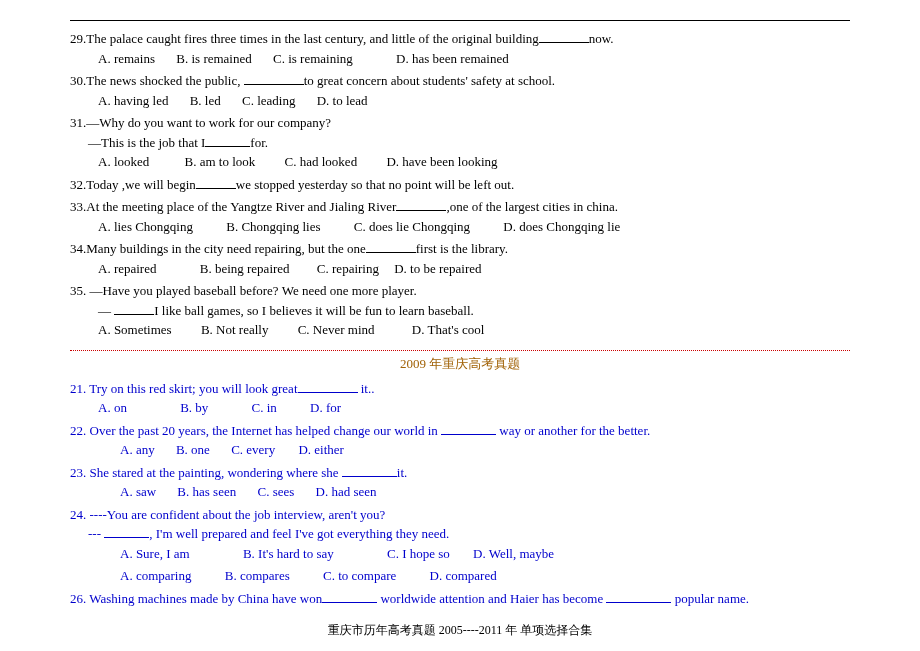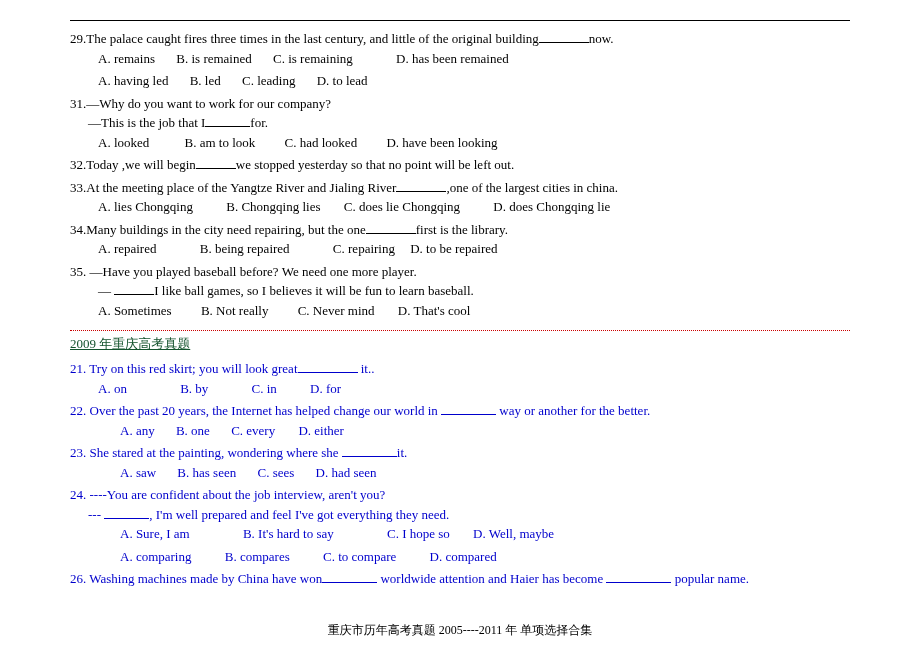--- a/index.html
+++ b/index.html
@@ -34,27 +34,26 @@
     }
     .sub-line {
       padding-left: 18px;
     }
     .dotted-sep {
       border-top: 1px dotted #c00;
       margin-top: 10px;
       margin-bottom: 4px;
     }
     .section-title {
-      text-align: left;
-      color: #14532d;
+      text-align: center;
+      color: #a16207;
       font-weight: normal;
       font-size: 13px;
       margin-bottom: 6px;
       font-family: SimSun, "Times New Roman", serif;
-      text-decoration: underline;
     }
     .blue-section .question,
     .blue-section .options,
     .blue-section .sub-line {
       color: #0000cc;
     }
     .blank {
       display: inline-block;
       border-bottom: 1px solid currentColor;
       min-width: 40px;
@@ -81,20 +80,21 @@
     <span class="question-text"><span>29.</span><span>The palace caught fires three times in the last century, and little of the original building</span><span class="blank" style="min-width:50px"></span><span>now.</span></span>
     <span class="options">
       <span class="opt">A. remains</span>
       <span class="opt">B. is remained</span>
       <span class="opt" style="margin-right:40px">C. is remaining</span>
       <span class="opt">D. has been remained</span>
     </span>
   </div>
 
   <div class="question">
+    <span class="question-text"><span>30.</span><span>The news shocked the public, </span><span class="blank" style="min-width:60px"></span><span>to great concern    about students' safety at school.</span></span>
     <span class="options">
       <span class="opt">A. having led</span>
       <span class="opt">B. led</span>
       <span class="opt">C. leading</span>
       <span class="opt">D. to lead</span>
     </span>
   </div>
 
   <div class="question">
     <span class="question-text"><span>31.</span><span>—Why do you want to work for our company?</span></span>
@@ -108,43 +108,43 @@
   </div>
 
   <div class="question">
     <span class="question-text"><span>32.</span><span>Today ,we will begin</span><span class="blank" style="min-width:40px"></span><span>we stopped yesterday    so that no point will be left out.</span></span>
   </div>
 
   <div class="question">
     <span class="question-text"><span>33.</span><span>At the meeting place    of the Yangtze River and Jialing River</span><span class="blank" style="min-width:50px"></span><span>,one of the largest cities in china.</span></span>
     <span class="options">
       <span class="opt" style="margin-right:30px">A. lies Chongqing</span>
-      <span class="opt" style="margin-right:20px">B. Chongqing lies</span>
+      <span class="opt" style="margin-right:30px">B. Chongqing lies</span>
       <span class="opt" style="margin-right:30px">C. does lie Chongqing</span>
       <span class="opt">D. does Chongqing lie</span>
     </span>
   </div>
 
   <div class="question">
     <span class="question-text"><span>34.</span><span>Many buildings in the city need repairing, but the one</span><span class="blank" style="min-width:50px"></span><span>first is the library.</span></span>
     <span class="options">
       <span class="opt" style="margin-right:40px">A. repaired</span>
-      <span class="opt" style="margin-right:40px">B. being repaired</span>
+      <span class="opt" style="margin-right:24px">B. being repaired</span>
       <span class="opt" style="margin-right:12px">C. repairing</span>
       <span class="opt">D. to be repaired</span>
     </span>
   </div>
 
   <div class="question">
     <span class="question-text"><span>35.</span><span> —Have you played baseball before? We need one more player.</span></span>
     <span class="question-text sub-line" style="padding-left:28px"><span>—  </span><span class="blank" style="min-width:40px"></span><span>I like ball games, so I believes it will be fun to learn baseball.</span></span>
     <span class="options">
       <span class="opt" style="margin-right:26px">A. Sometimes</span>
       <span class="opt" style="margin-right:26px">B. Not really</span>
-      <span class="opt" style="margin-right:20px">C. Never mind</span>
+      <span class="opt" style="margin-right:34px">C. Never mind</span>
       <span class="opt">D. That's cool</span>
     </span>
   </div>
 
 </div>
 
 <div class="dotted-sep"></div>
 <div class="section-title">2009 年重庆高考真题</div>
 
 <div class="blue-section">

